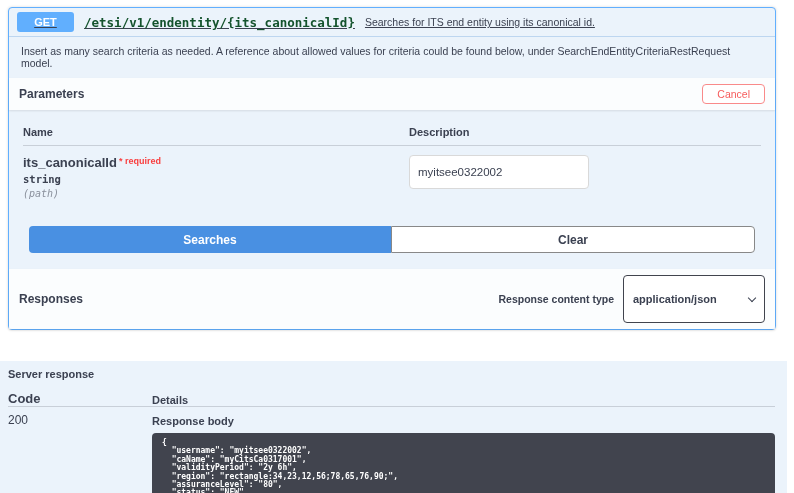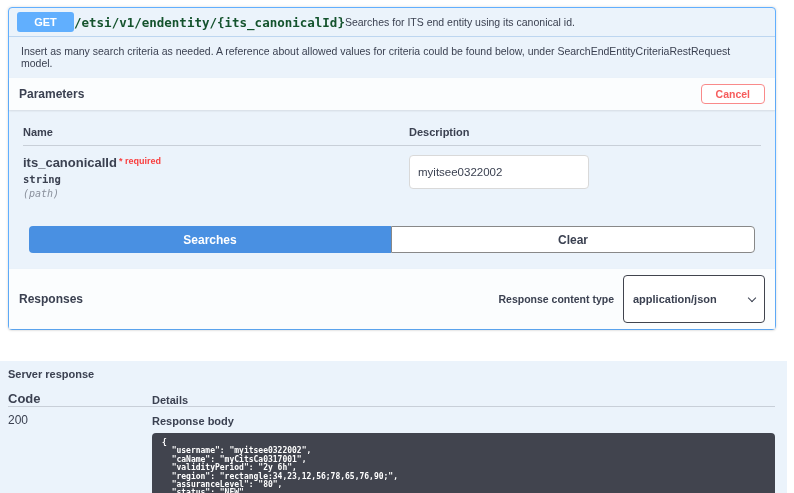--- a/index.html
+++ b/index.html
@@ -12,23 +12,24 @@
   }
   
   .opblock {
     margin:7px 18px 0 8px;
     border:1px solid #61affe;
     border-radius:4px;
     background:#ebf3fb;
     box-shadow:0 0 3px rgba(0,0,0,.15);
   }
   .opblock-summary {
-    display:flex; align-items:center; 
+    display:flex; align-items:center; gap:10px;
     padding:4px 8px;
     border-bottom:1px solid #bdd6f0;
+    text-decoration:underline;
   }
   .method-badge {
     background:#61affe; color:#fff;
     font-weight:bold; font-size:11px;
     width:57px; text-align:center;
     padding:4px 0; border-radius:3px;
     cursor:pointer;
   }
   .path {
     font-family:"DejaVu Sans Mono", monospace;
@@ -39,21 +40,21 @@
   .section-header {
     display:flex; align-items:center; justify-content:space-between;
     padding:6px 10px;
     background:rgba(255,255,255,.8);
     box-shadow:0 1px 2px rgba(0,0,0,.1);
   }
   .section-title { font-weight:bold; font-size:12px; }
   .cancel-btn {
     background:#fff; border:1px solid #f98a8a; color:#f65c5c;
     font-family:"Liberation Sans", sans-serif;
-    font-weight:bold; font-size:10.5px;
+    font-weight:normal; font-size:10.5px;
     padding:3px 14px; border-radius:4px; cursor:pointer;
   }
   .params-table { padding:10px 14px 0; }
   .thead {
     display:flex; font-weight:bold; font-size:11px;
     padding:6px 0 7px;
     border-bottom:1px solid rgba(59,65,81,.2);
   }
   .col-name { width:386px; }
   .trow { display:flex; padding-top:9px; }

